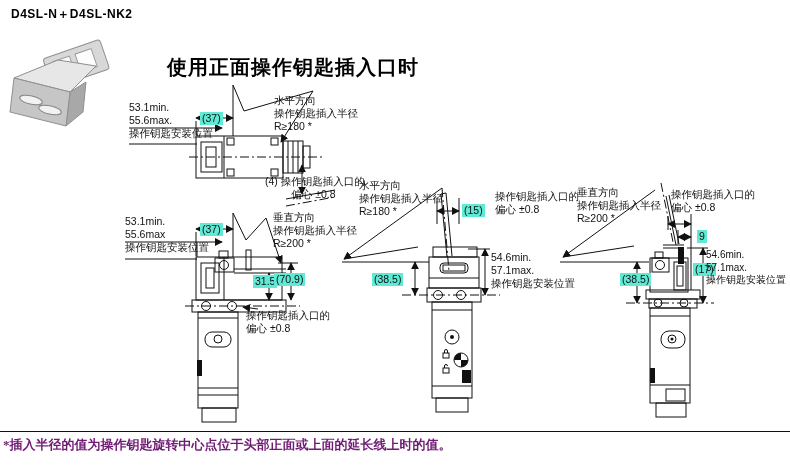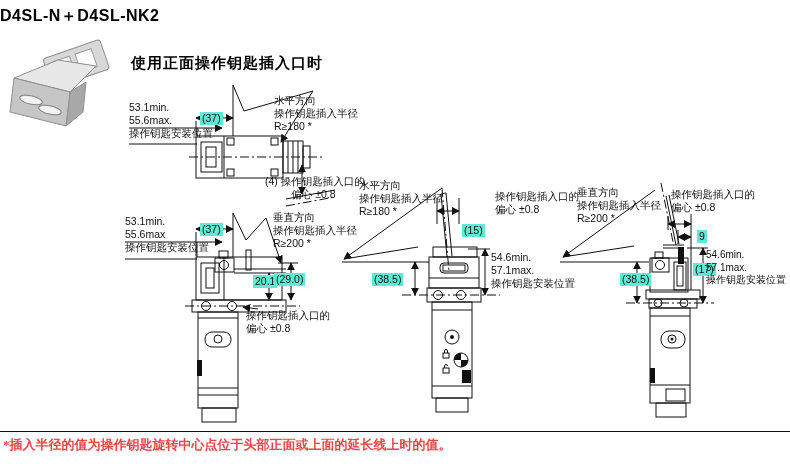--- a/index.html
+++ b/index.html
@@ -2,24 +2,24 @@
 <html><head>
 <meta charset="utf-8">
 <style>
   html,body{margin:0;padding:0;background:#fff;}
   #page{position:relative;width:790px;height:468px;background:#ffffff;overflow:hidden;
         font-family:"Liberation Sans","DejaVu Sans",sans-serif;color:#111;}
   #art{position:absolute;left:0;top:0;}
   .lbl{position:absolute;font:10.5px/13px "Liberation Sans","DejaVu Sans",sans-serif;
        color:#111;white-space:pre;}
   .bg{background:#5eead4;padding:0 2px;}
-  .hd{position:absolute;font-weight:bold;font-size:15px;letter-spacing:1px;color:#000;white-space:pre;}
-  .ttl{position:absolute;left:0;top:6px;font-weight:bold;font-size:16px;letter-spacing:.5px;color:#000;white-space:pre;}
+  .hd{position:absolute;font-weight:bold;font-size:20px;letter-spacing:1px;color:#000;white-space:pre;margin-left:36px;}
+  .ttl{position:absolute;left:11px;top:6px;font-weight:bold;font-size:12px;letter-spacing:.5px;color:#000;white-space:pre;}
   .foot{position:absolute;left:3px;top:437px;font:bold 13px/16px "Liberation Serif","DejaVu Serif",serif;
-        color:#ef4444;white-space:pre;}
+        color:#701a75;white-space:pre;}
   .rule{position:absolute;left:0;top:431px;width:790px;height:0;border-top:1.5px solid #111;}
   .small{font-size:10px;line-height:12.5px;}
 </style>
 </head>
 <body>
 
 <div id="page">
 
   <svg id="art" width="790" height="468" viewBox="0 0 790 468">
     <defs>
@@ -239,29 +239,29 @@
   <div class="lbl" style="left:265px;top:175px;">(4) 操作钥匙插入口的
          偏心 ±0.8</div>
 
   <div class="lbl" style="left:125px;top:215px;">53.1min.
 55.6max
 操作钥匙安装位置</div>
   <div class="lbl bg" style="left:200px;top:223px;">(37)</div>
   <div class="lbl" style="left:273px;top:211px;">垂直方向
 操作钥匙插入半径
 R≥200 *</div>
-  <div class="lbl bg" style="left:253px;top:275px;">20.1</div>
-  <div class="lbl bg" style="left:274px;top:273px;">(29.0)</div>
+  <div class="lbl bg" style="left:253px;top:275px;">31.5</div>
+  <div class="lbl bg" style="left:274px;top:273px;">(70.9)</div>
   <div class="lbl" style="left:246px;top:309px;">操作钥匙插入口的
 偏心 ±0.8</div>
 
   <div class="lbl" style="left:359px;top:179px;">水平方向
 操作钥匙插入半径
 R≥180 *</div>
-  <div class="lbl bg" style="left:462px;top:204px;margin-top:20px;">(15)</div>
+  <div class="lbl bg" style="left:462px;top:204px;">(15)</div>
   <div class="lbl" style="left:495px;top:190px;">操作钥匙插入口的
 偏心 ±0.8</div>
   <div class="lbl bg" style="left:372px;top:273px;">(38.5)</div>
   <div class="lbl" style="left:491px;top:251px;">54.6min.
 57.1max.
 操作钥匙安装位置</div>
 
   <div class="lbl" style="left:577px;top:186px;">垂直方向
 操作钥匙插入半径
 R≥200 *</div>

